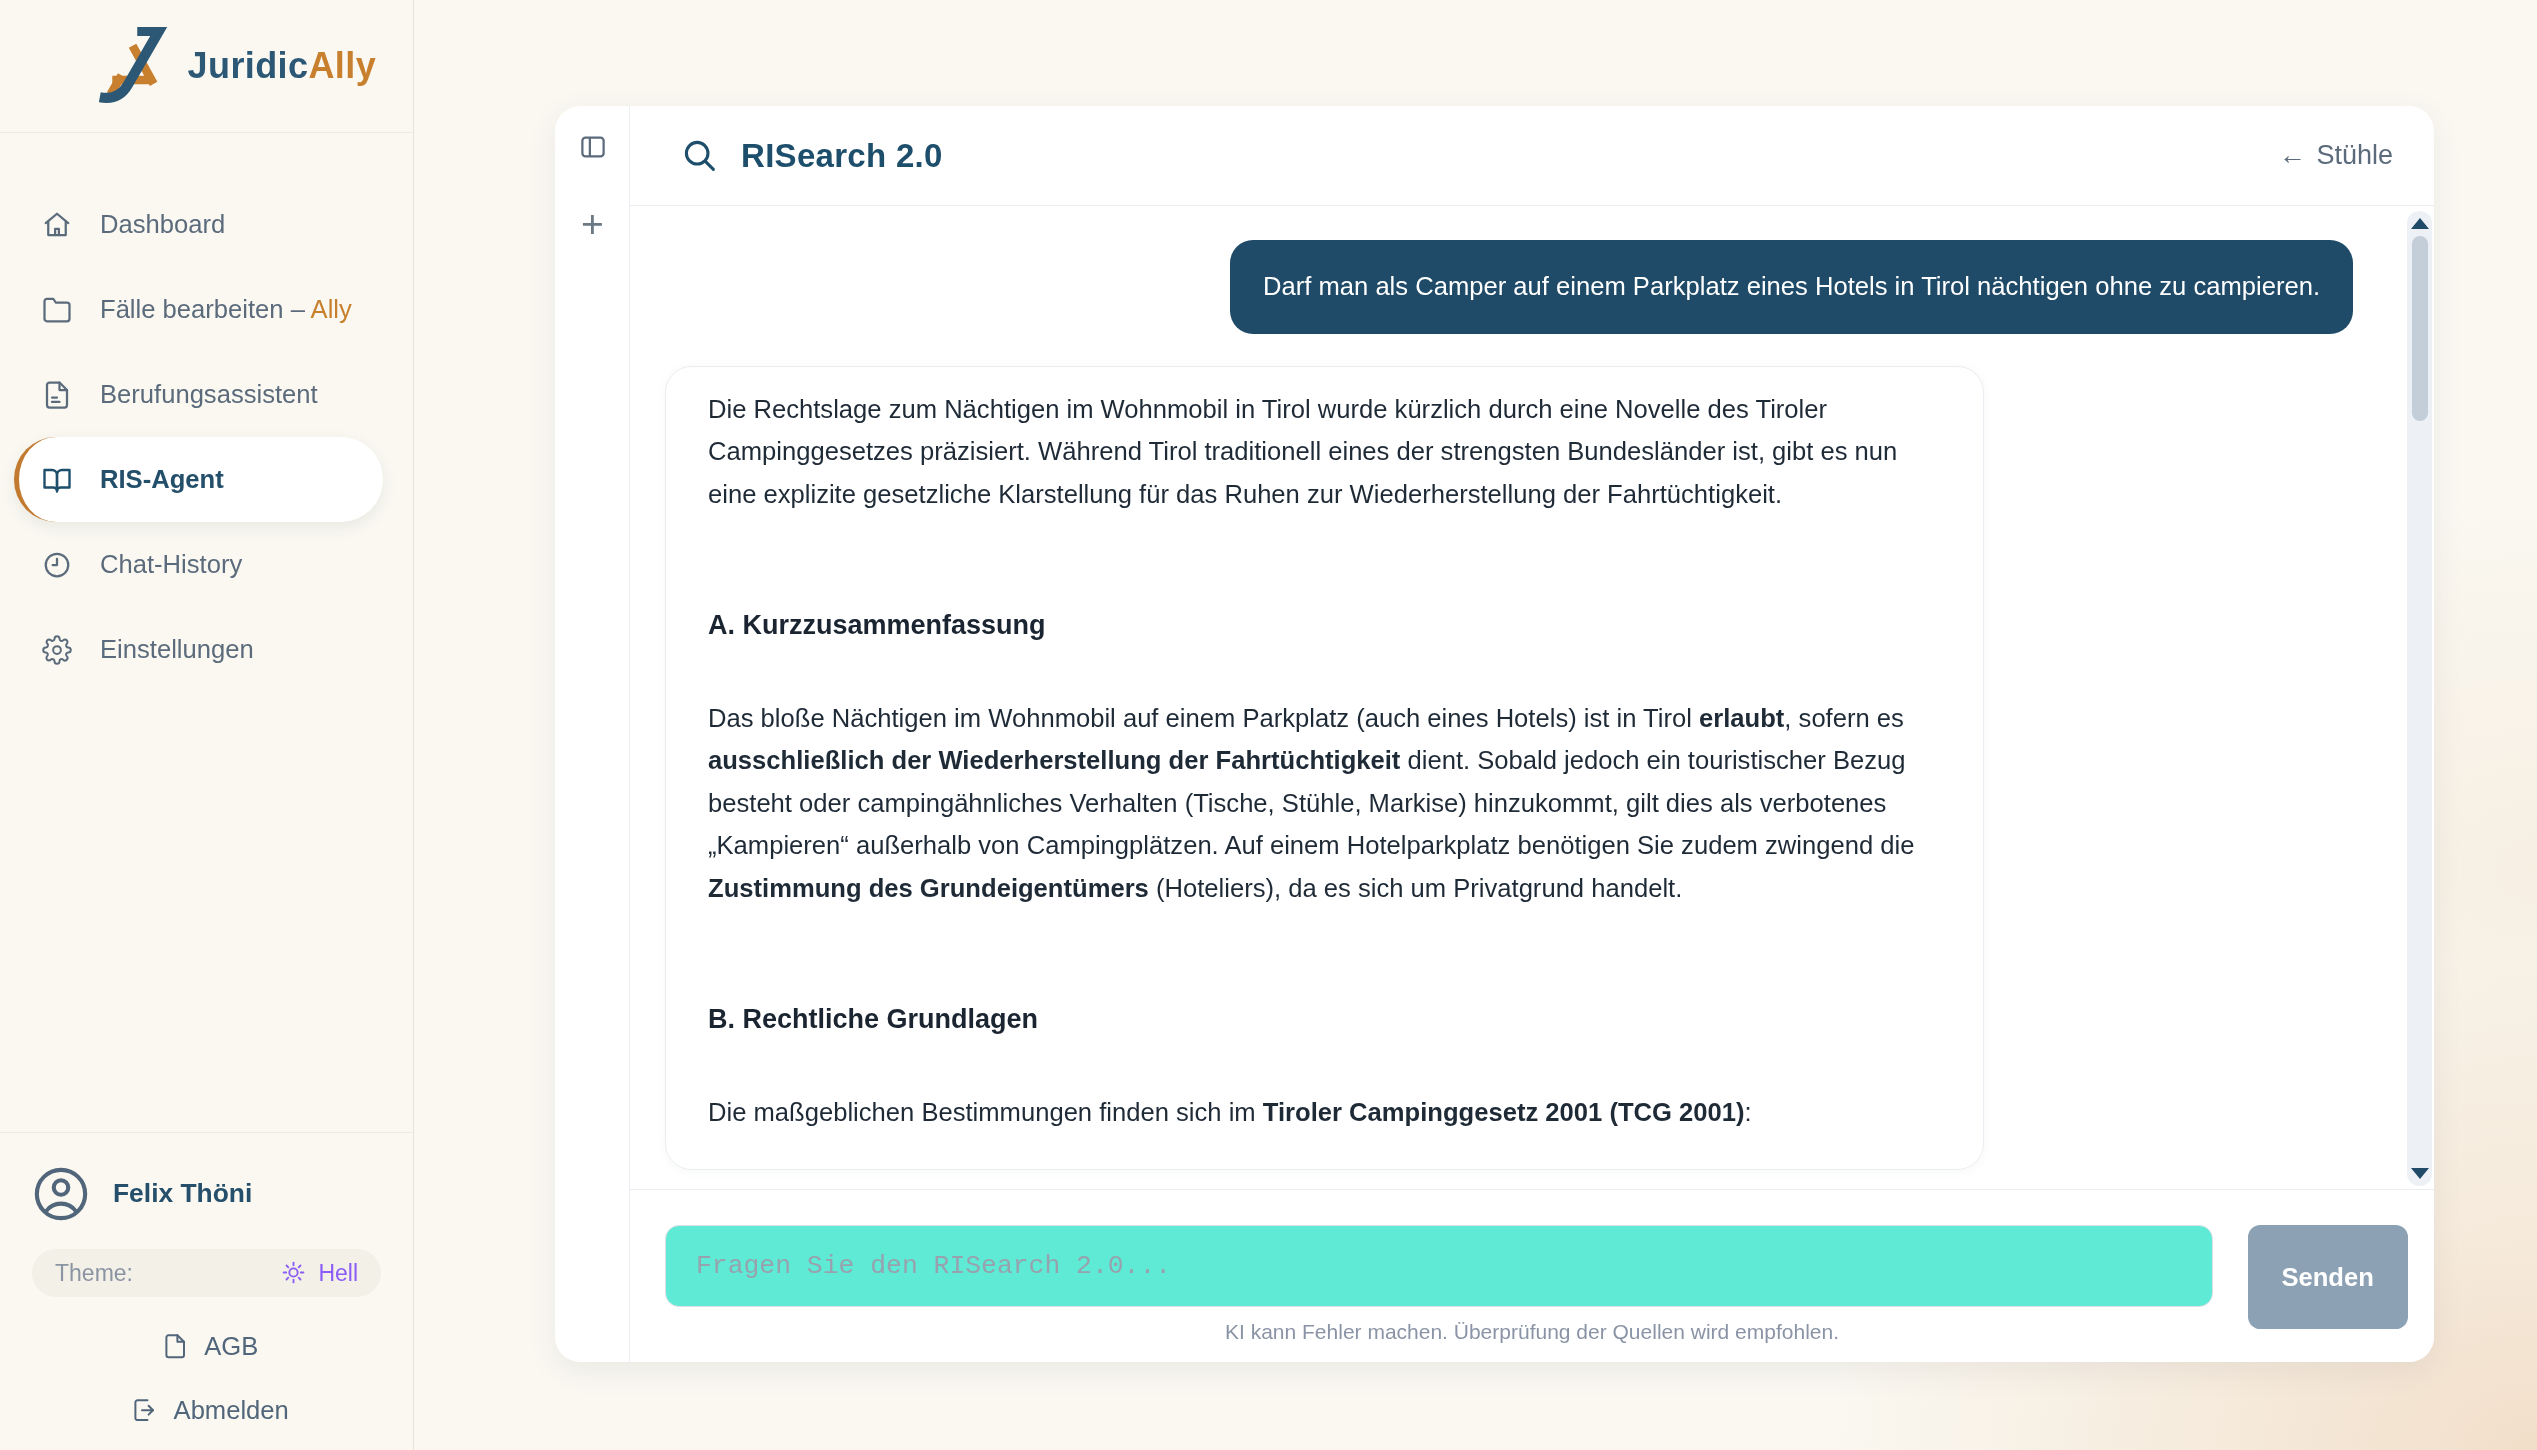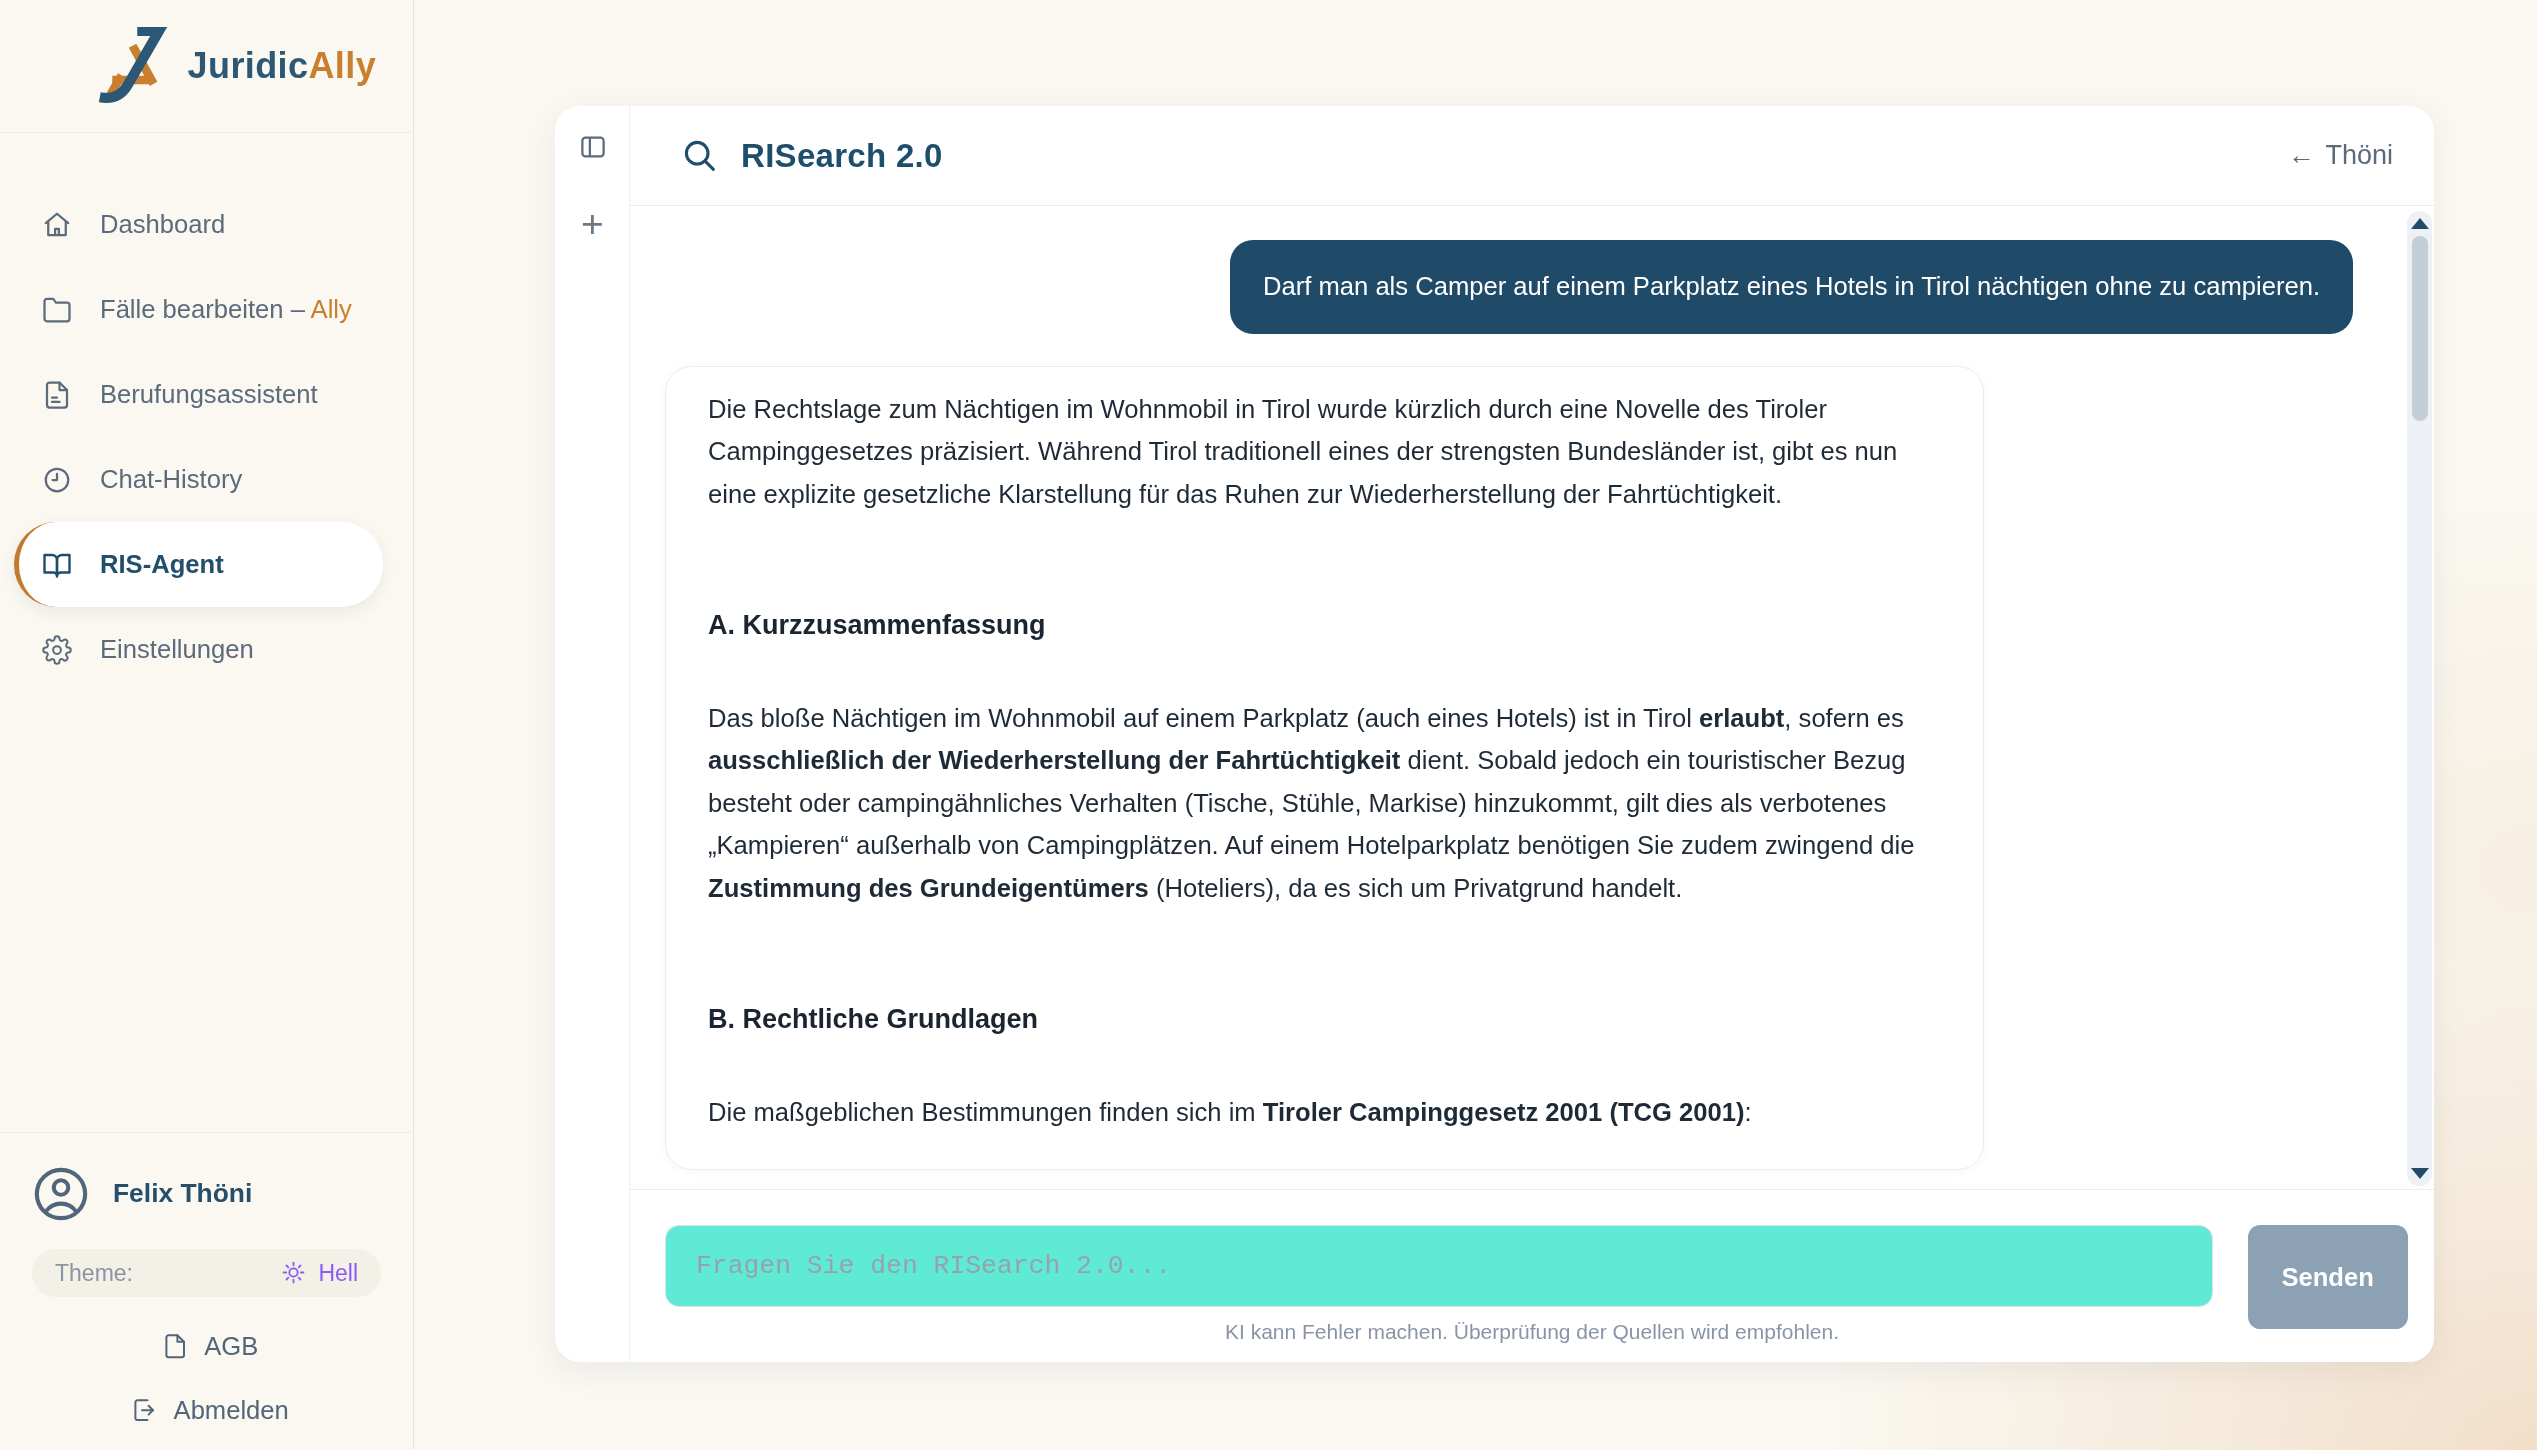--- a/index.html
+++ b/index.html
@@ -134,34 +134,34 @@
     <div class="nav-item">
       <svg class="nico" viewBox="0 0 24 24" fill="none" stroke="currentColor" stroke-width="1.8" stroke-linecap="round" stroke-linejoin="round">
         <path d="M14 2H6a2 2 0 0 0-2 2v16a2 2 0 0 0 2 2h12a2 2 0 0 0 2-2V8z"></path>
           <polyline points="14 2 14 8 20 8"></polyline>
           <line x1="8" y1="14" x2="12" y2="14"></line>
           <line x1="8" y1="17.5" x2="14" y2="17.5"></line>
       </svg>
       <span>Berufungsassistent</span>
     </div>
 
-    <div class="nav-item">
-      <svg class="nico" viewBox="0 0 24 24" fill="none" stroke="currentColor" stroke-width="1.8" stroke-linecap="round" stroke-linejoin="round">
-        <circle cx="12" cy="12" r="9"></circle>
-          <polyline points="12 7 12 12 8.5 12"></polyline>
-      </svg>
-      <span>Chat-History</span>
-    </div>
-
     <div class="nav-item active">
       <svg class="nico" viewBox="0 0 24 24" fill="none" stroke="#1D4E6B" stroke-width="1.9" stroke-linecap="round" stroke-linejoin="round">
         <path d="M2 4h6a4 4 0 0 1 4 4v13a3 3 0 0 0-3-3H2z"></path>
           <path d="M22 4h-6a4 4 0 0 0-4 4v13a3 3 0 0 1 3-3h7z"></path>
       </svg>
       <span>RIS-Agent</span>
+    </div>
+
+    <div class="nav-item">
+      <svg class="nico" viewBox="0 0 24 24" fill="none" stroke="currentColor" stroke-width="1.8" stroke-linecap="round" stroke-linejoin="round">
+        <circle cx="12" cy="12" r="9"></circle>
+          <polyline points="12 7 12 12 8.5 12"></polyline>
+      </svg>
+      <span>Chat-History</span>
     </div>
 
     <div class="nav-item">
       <svg class="nico" viewBox="0 0 24 24" fill="none" stroke="currentColor" stroke-width="1.6" stroke-linecap="round" stroke-linejoin="round">
         <circle cx="12" cy="12" r="3.1"></circle>
         <path d="M19.4 15a1.7 1.7 0 0 0 .34 1.87l.06.06a2 2 0 1 1-2.83 2.83l-.06-.06a1.7 1.7 0 0 0-1.87-.34 1.7 1.7 0 0 0-1.03 1.56V21a2 2 0 1 1-4 0v-.09a1.7 1.7 0 0 0-1.11-1.56 1.7 1.7 0 0 0-1.87.34l-.06.06a2 2 0 1 1-2.83-2.83l.06-.06a1.7 1.7 0 0 0 .34-1.87 1.7 1.7 0 0 0-1.56-1.03H3a2 2 0 1 1 0-4h.09A1.7 1.7 0 0 0 4.65 8.9a1.7 1.7 0 0 0-.34-1.87l-.06-.06a2 2 0 1 1 2.83-2.83l.06.06a1.7 1.7 0 0 0 1.87.34h0A1.7 1.7 0 0 0 10.04 3V3a2 2 0 1 1 4 0v.09a1.7 1.7 0 0 0 1.03 1.56 1.7 1.7 0 0 0 1.87-.34l.06-.06a2 2 0 1 1 2.83 2.83l-.06.06a1.7 1.7 0 0 0-.34 1.87v0a1.7 1.7 0 0 0 1.56 1.03H21a2 2 0 1 1 0 4h-.09a1.7 1.7 0 0 0-1.51.96z"></path>
       </svg>
       <span>Einstellungen</span>
     </div>
 
@@ -231,21 +231,21 @@
   <div class="content">
 
     <header class="panel-header">
       <svg class="search-ico" viewBox="0 0 24 24" fill="none" stroke="currentColor" stroke-width="2" stroke-linecap="round">
         <circle cx="10.5" cy="10.5" r="7"></circle>
           <line x1="15.8" y1="15.8" x2="21" y2="21"></line>
       </svg>
       <span class="panel-title">RISearch 2.0</span>
       <span class="back-link">
         <span>←</span>
-        <span>Thöni</span>
+        <span>Stühle</span>
       </span>
     </header>
 
     <div class="chat-area">
 
       <div class="bubble-row">
         <div class="user-bubble">Darf man als Camper auf einem Parkplatz eines Hotels in Tirol nächtigen ohne zu campieren.</div>
       </div>
 
       <div class="assistant-card">

